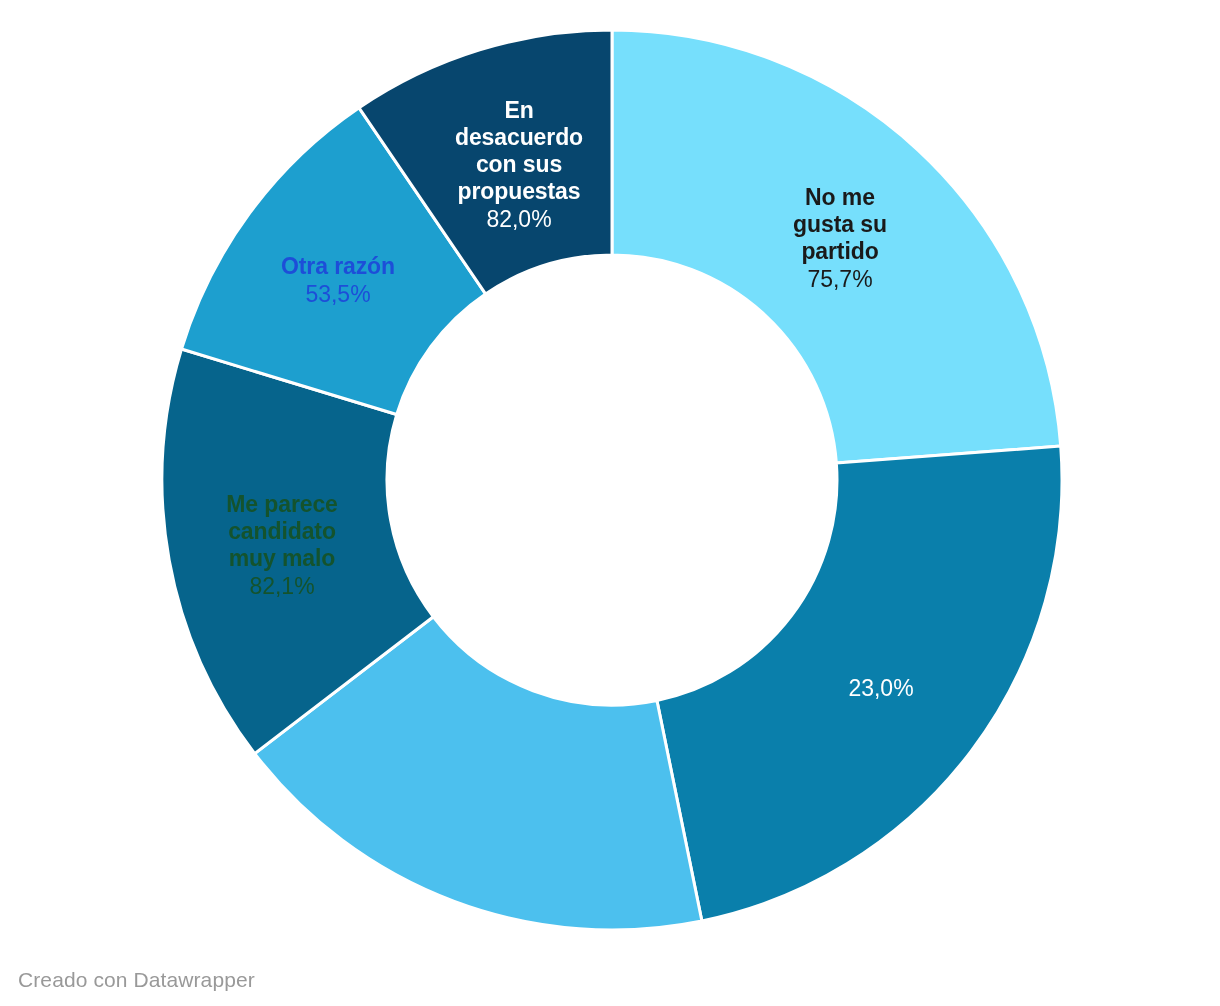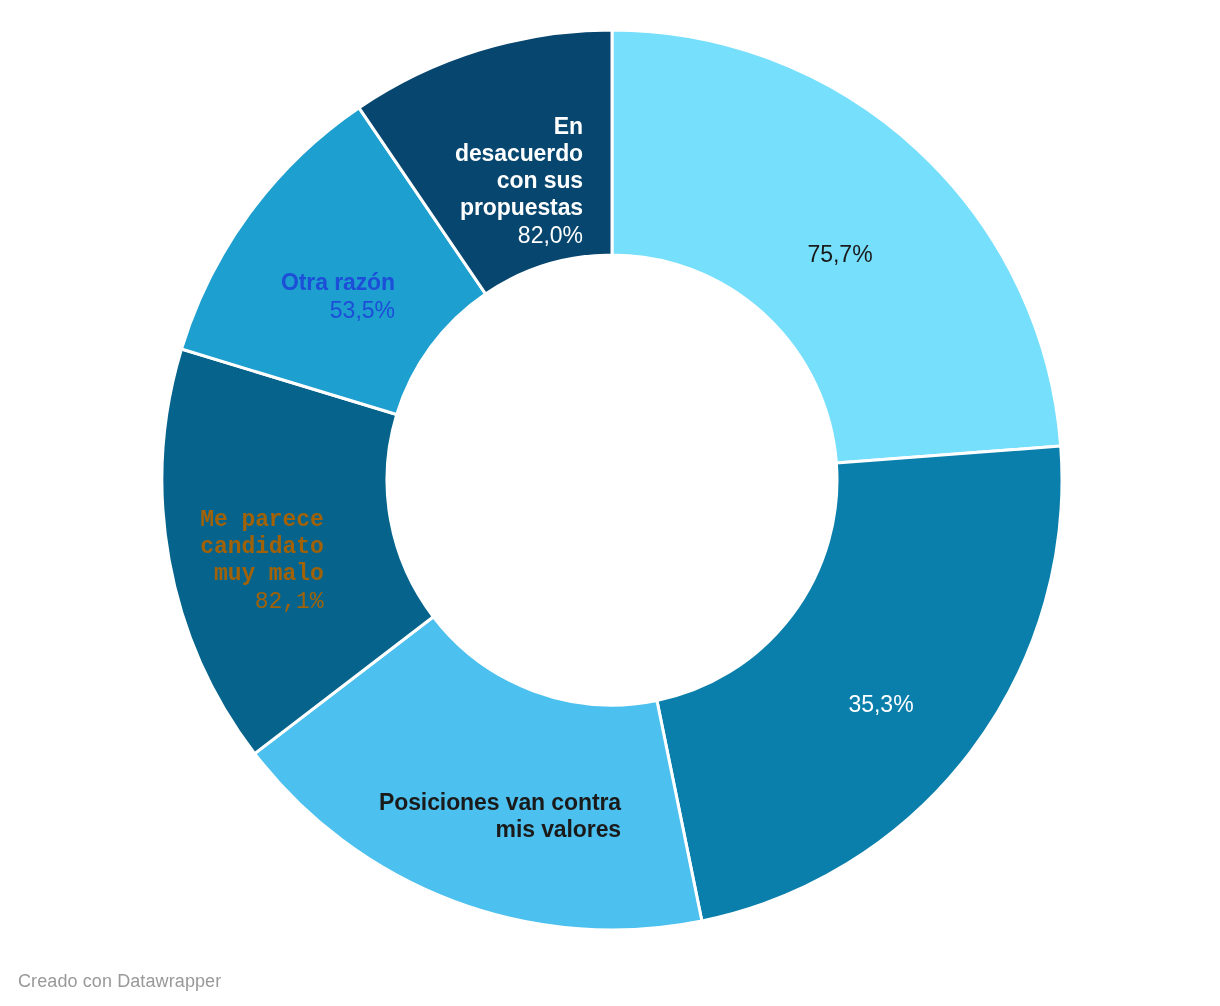--- a/index.html
+++ b/index.html
@@ -33,44 +33,43 @@
   }
 
   .slice-path {
     stroke: #ffffff;
     stroke-width: 3;
     stroke-linejoin: round;
   }
 
   .slice-label {
     position: absolute;
-    text-align: right;
+    text-align: center;
     line-height: 1.17;
     pointer-events: none;
     transform: translate(-50%, -50%);
-    margin-top: 16px;
   }
   .slice-label .lab-name {
     display: block;
     font-weight: bold;
     font-size: 23px;
     letter-spacing: -0.1px;
   }
   .slice-label .lab-val {
     display: block;
     font-weight: normal;
     font-size: 23px;
     margin-top: 1px;
   }
 
   #footer {
     position: absolute;
     left: 18px;
     bottom: 14px;
-    font-size: 18px;
+    font-size: 21px;
     color: #999999;
     font-family: "Liberation Sans", sans-serif;
     letter-spacing: 0.1px;
   }
 </style>
 </head>
 <body>
 
 <div id="chart-wrap">
   <svg id="donut-svg" viewBox="0 0 1220 950" preserveAspectRatio="xMidYMid meet">
@@ -78,29 +77,29 @@
         <path d="M 612.00 30.00 A 450 450 0 0 1 1060.72 446.10 L 836.36 463.05 A 225 225 0 0 0 612.00 255.00 Z" fill="#76dffc" class="slice-path"></path>
         <path d="M 1060.72 446.10 A 450 450 0 0 1 701.87 920.93 L 656.93 700.47 A 225 225 0 0 0 836.36 463.05 Z" fill="#0a7fab" class="slice-path"></path>
         <path d="M 701.87 920.93 A 450 450 0 0 1 254.70 753.57 L 433.35 616.78 A 225 225 0 0 0 656.93 700.47 Z" fill="#4cc0ee" class="slice-path"></path>
         <path d="M 254.70 753.57 A 450 450 0 0 1 181.48 349.03 L 396.74 414.52 A 225 225 0 0 0 433.35 616.78 Z" fill="#06648c" class="slice-path"></path>
         <path d="M 181.48 349.03 A 450 450 0 0 1 359.06 107.81 L 485.53 293.91 A 225 225 0 0 0 396.74 414.52 Z" fill="#1d9fcf" class="slice-path"></path>
         <path d="M 359.06 107.81 A 450 450 0 0 1 612.00 30.00 L 612.00 255.00 A 225 225 0 0 0 485.53 293.91 Z" fill="#07466e" class="slice-path"></path>
       </g>
   </svg>
   <div id="labels-layer">
       <div class="slice-label" style="left: 840px; top: 238px; color: rgb(26, 26, 26);">
+        <span class="lab-name">No me<br>gusta su<br>partido</span>
         <span class="lab-val">75,7%</span>
       </div>
       <div class="slice-label" style="left: 881px; top: 688px; color: rgb(255, 255, 255);">
-        <span class="lab-val">35,3%</span>
+        <span class="lab-val">23,0%</span>
       </div>
       <div class="slice-label" style="left: 500px; top: 800px; color: rgb(26, 26, 26);">
-        <span class="lab-name">Posiciones van contra<br>mis valores</span>
       </div>
-      <div class="slice-label" style="left: 262px; top: 545px; color: #a16207; font-family: Liberation Mono, monospace;">
+      <div class="slice-label" style="left: 282px; top: 545px; color: #14532d;">
         <span class="lab-name">Me parece<br>candidato<br>muy malo</span>
         <span class="lab-val">82,1%</span>
       </div>
       <div class="slice-label" style="left: 338px; top: 280px; color: #1d4ed8;">
         <span class="lab-name">Otra razón</span>
         <span class="lab-val">53,5%</span>
       </div>
       <div class="slice-label" style="left: 519px; top: 165px; color: rgb(255, 255, 255);">
         <span class="lab-name">En<br>desacuerdo<br>con sus<br>propuestas</span>
         <span class="lab-val">82,0%</span>

